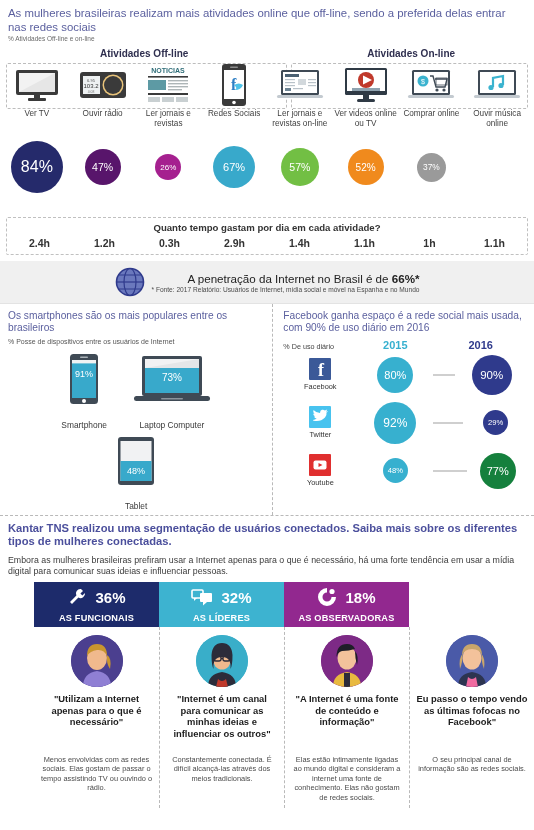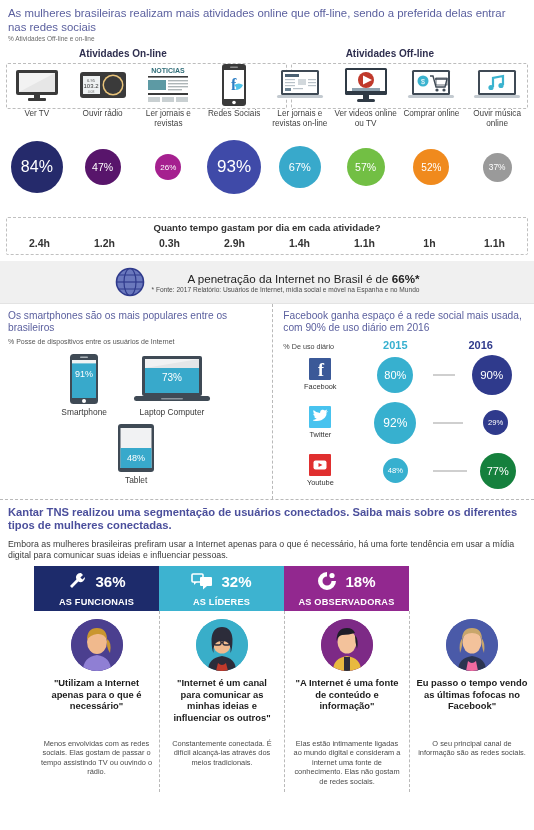--- a/index.html
+++ b/index.html
@@ -76,21 +76,21 @@
   .mid { display:flex; border-top:1px solid #e3e3e3; }
   .mid-left  { width: 51%; padding: 6px 8px 4px 8px; }
   .mid-right { width: 49%; padding: 6px 6px 4px 10px; border-left:1px dashed #b9b9b9; }
   .mid-h {
     font-size:10.2px; line-height:12.4px; color:#5a5f9e;
   }
   .mid-sub { font-size:7px; color:#555; margin-top:3px; }
 
   .dev-row { display:flex; align-items:flex-end; justify-content:center; gap:26px; margin-top:8px; }
   .dev-item { display:flex; flex-direction:column; align-items:center; }
-  .dev-cap { font-size:8.4px; color:#3a3a3a; margin-top:2px; }
+  .dev-cap { font-size:8.4px; color:#3a3a3a; margin-top:15px; }
 
   
   .soc-head { display:flex; align-items:baseline; margin-top:4px; }
   .soc-head .lbl { font-size:7.2px; color:#444; width:74px; }
   .soc-head .y15 { font-size:11px; font-weight:bold; color:#37b0cf; width:76px; text-align:center; }
   .soc-head .y16 { font-size:11px; font-weight:bold; color:#2f3a8c; flex:1; text-align:center; }
   .soc-row { display:flex; align-items:center; height: 48px; }
   .soc-brand { width:74px; display:flex; flex-direction:column; align-items:center; }
   .soc-brand-name { font-size:7.4px; color:#333; margin-top:2px; }
   .soc-left { width:76px; display:flex; align-items:center; justify-content:center; }
@@ -120,22 +120,22 @@
 </style>
 </head>
 <body>
 
 <div id="page">
 
   <div class="headline">As mulheres brasileiras realizam mais atividades online que off-line, sendo a preferida delas entrar nas redes sociais</div>
   <div class="headline-sub">% Atividades Off-line e on-line</div>
 
   <div class="band-titles">
+    <div class="band-title band-off">Atividades Off-line</div>
     <div class="band-title band-on">Atividades On-line</div>
-    <div class="band-title band-off">Atividades Off-line</div>
   </div>
 
   <div style="position:relative;">
     <div class="dashed-box" style="left:6px; top:0px; width:281px; height:46px;"></div>
     <div class="dashed-box" style="left:291px; top:0px; width:237px; height:46px;"></div>
 
     <div class="activities">
 
       <div class="act-col">
         <div class="act-icon">
@@ -278,25 +278,20 @@
       <div class="bubble" style="width:36px;height:36px;background:#58156b;font-size:10.5px;">
         <span>47%</span>
       </div>
     </div>
     <div class="bub-cell">
       <div class="bubble" style="width:26px;height:26px;background:#a5208f;font-size:8px;">
         <span>26%</span>
       </div>
     </div>
     <div class="bub-cell">
-      <div class="bubble" style="width:54px;height:54px;background:#3f4aa8;font-size:17px;">
-        <span>93%</span>
-      </div>
-    </div>
-    <div class="bub-cell">
       <div class="bubble" style="width:42px;height:42px;background:#38a9cb;font-size:11px;">
         <span>67%</span>
       </div>
     </div>
     <div class="bub-cell">
       <div class="bubble" style="width:38px;height:38px;background:#72bf44;font-size:10.5px;">
         <span>57%</span>
       </div>
     </div>
     <div class="bub-cell">

